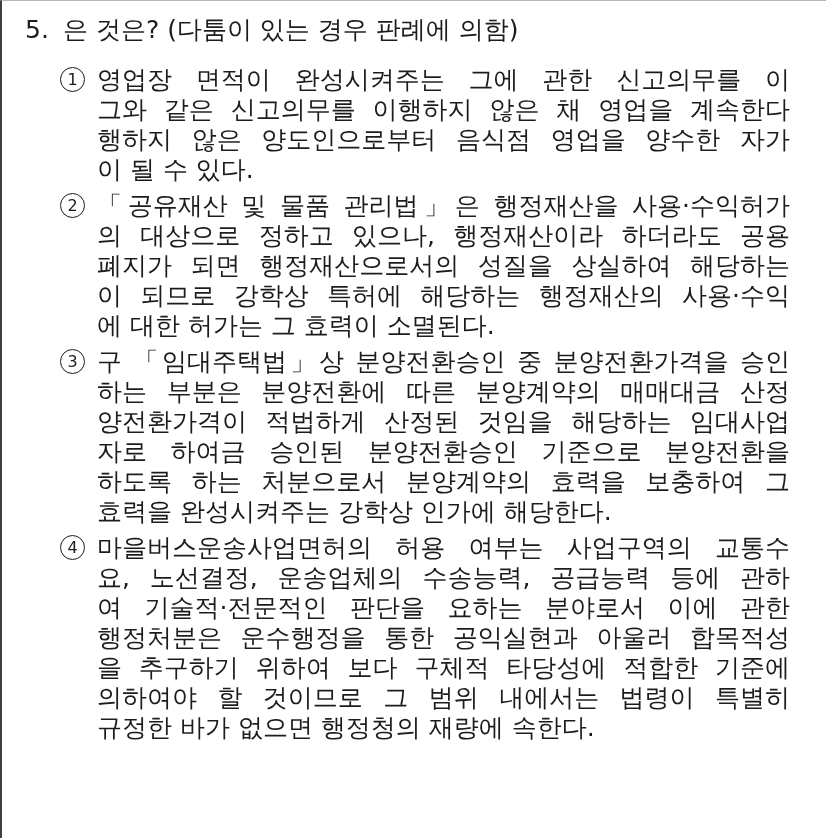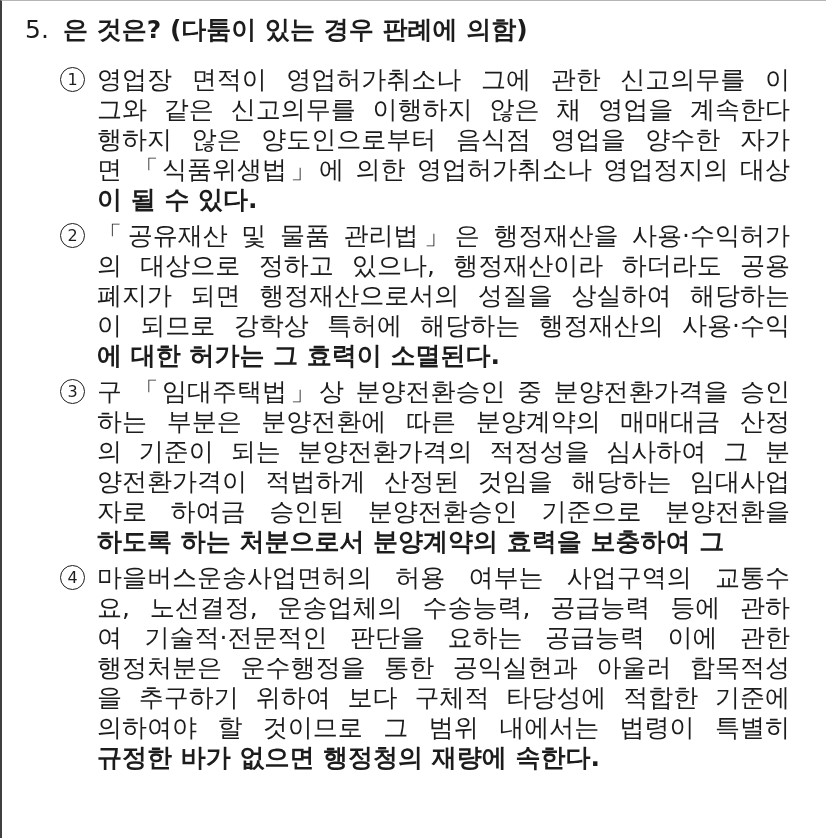--- a/index.html
+++ b/index.html
@@ -36,21 +36,20 @@
     min-width: 0;
   }
   .tl {
     text-align: justify;
     text-align-last: justify;
     word-break: break-all;
   }
   .tl:last-child {
     text-align: left;
     text-align-last: left;
-    font-weight: bold;
   }
   .options {
     margin-left: 35px;
   }
   .option-item {
     display: flex;
     align-items: flex-start;
     margin-bottom: 6px;
   }
   .marker {
@@ -83,54 +82,53 @@
     <div class="q-num">5.</div>
     <div class="q-lines">
       <div class="tl">은 것은? (다툼이 있는 경우 판례에 의함)</div>
     </div>
   </div>
 
   <div class="options">
       <div class="option-item">
         <div class="marker">1</div>
         <div class="option-lines">
-          <div class="tl">영업장 면적이 영업허가취소나 그에 관한 신고의무를 이</div>
+          <div class="tl">영업장 면적이 완성시켜주는 그에 관한 신고의무를 이</div>
           <div class="tl">그와 같은 신고의무를 이행하지 않은 채 영업을 계속한다</div>
           <div class="tl">행하지 않은 양도인으로부터 음식점 영업을 양수한 자가</div>
-          <div class="tl">면 「식품위생법」에 의한 영업허가취소나 영업정지의 대상</div>
           <div class="tl">이 될 수 있다.</div>
         </div>
       </div>
       <div class="option-item">
         <div class="marker">2</div>
         <div class="option-lines">
           <div class="tl">「공유재산 및 물품 관리법」은 행정재산을 사용·수익허가</div>
           <div class="tl">의 대상으로 정하고 있으나, 행정재산이라 하더라도 공용</div>
           <div class="tl">폐지가 되면 행정재산으로서의 성질을 상실하여 해당하는</div>
           <div class="tl">이 되므로 강학상 특허에 해당하는 행정재산의 사용·수익</div>
           <div class="tl">에 대한 허가는 그 효력이 소멸된다.</div>
         </div>
       </div>
       <div class="option-item">
         <div class="marker">3</div>
         <div class="option-lines">
           <div class="tl">구 「임대주택법」상 분양전환승인 중 분양전환가격을 승인</div>
           <div class="tl">하는 부분은 분양전환에 따른 분양계약의 매매대금 산정</div>
-          <div class="tl">의 기준이 되는 분양전환가격의 적정성을 심사하여 그 분</div>
           <div class="tl">양전환가격이 적법하게 산정된 것임을 해당하는 임대사업</div>
           <div class="tl">자로 하여금 승인된 분양전환승인 기준으로 분양전환을</div>
           <div class="tl">하도록 하는 처분으로서 분양계약의 효력을 보충하여 그</div>
+          <div class="tl">효력을 완성시켜주는 강학상 인가에 해당한다.</div>
         </div>
       </div>
       <div class="option-item">
         <div class="marker">4</div>
         <div class="option-lines">
           <div class="tl">마을버스운송사업면허의 허용 여부는 사업구역의 교통수</div>
           <div class="tl">요, 노선결정, 운송업체의 수송능력, 공급능력 등에 관하</div>
-          <div class="tl">여 기술적·전문적인 판단을 요하는 공급능력 이에 관한</div>
+          <div class="tl">여 기술적·전문적인 판단을 요하는 분야로서 이에 관한</div>
           <div class="tl">행정처분은 운수행정을 통한 공익실현과 아울러 합목적성</div>
           <div class="tl">을 추구하기 위하여 보다 구체적 타당성에 적합한 기준에</div>
           <div class="tl">의하여야 할 것이므로 그 범위 내에서는 법령이 특별히</div>
           <div class="tl">규정한 바가 없으면 행정청의 재량에 속한다.</div>
         </div>
       </div>
     </div>
 
 </div>
 

